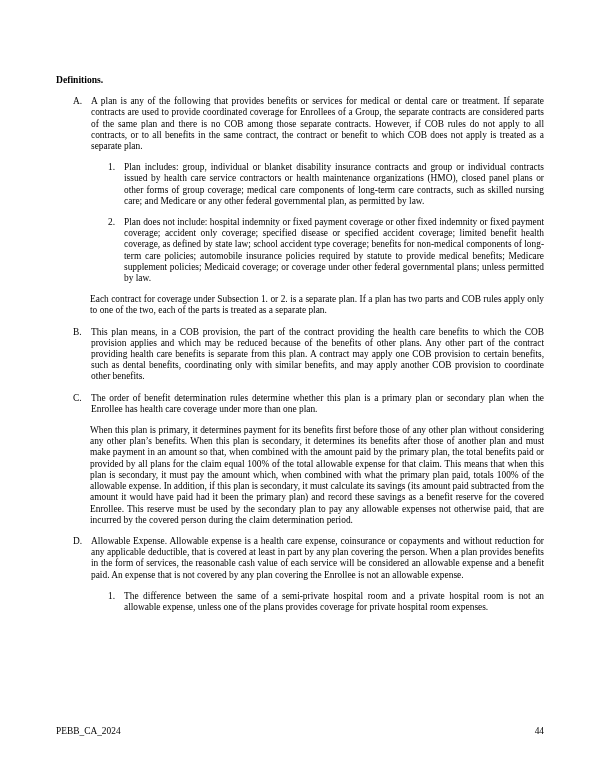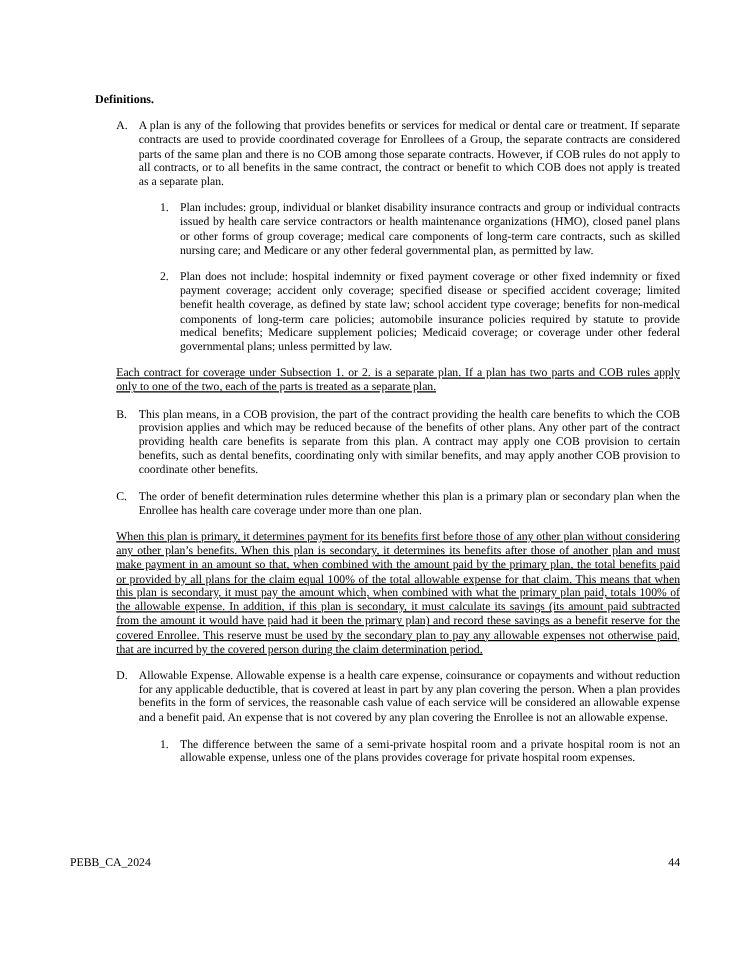--- a/index.html
+++ b/index.html
@@ -8,46 +8,46 @@
     width: 600px;
     height: 776px;
     position: relative;
     font-family: "Liberation Serif", serif;
     color: #000000;
     overflow: hidden;
   }
   .page {
     position: absolute;
     inset: 0;
-    padding: 74px 56px 0 76px;
+    padding: 74px 56px 0 56px;
     background: #ffffff;
   }
   .heading {
     font-weight: bold;
     font-size: 9.6px;
     line-height: 11.2px;
     margin-bottom: 11px;
   }
   .block {
     font-size: 9.4px;
     line-height: 11.2px;
     text-align: justify;
     margin-bottom: 10px;
   }
   .item { display: flex; }
   .item > .label { flex: 0 0 18px; text-align: left; }
   .lvl1 { margin-left: 17px; }
   .lvl2 { margin-left: 52px; }
   .lvl2 > .label { flex: 0 0 16px; }
-  .cont1 { margin-left: 17px; text-decoration: underline; }
+  .cont1 { margin-left: 34px; }
   .footer {
     position: absolute;
     left: 56px;
     right: 56px;
-    top: 686px;
+    top: 726px;
     display: flex;
     justify-content: space-between;
     font-size: 9.4px;
     line-height: 11px;
     align-items: flex-end;
   }
 </style>
 </head>
 <body>
 

